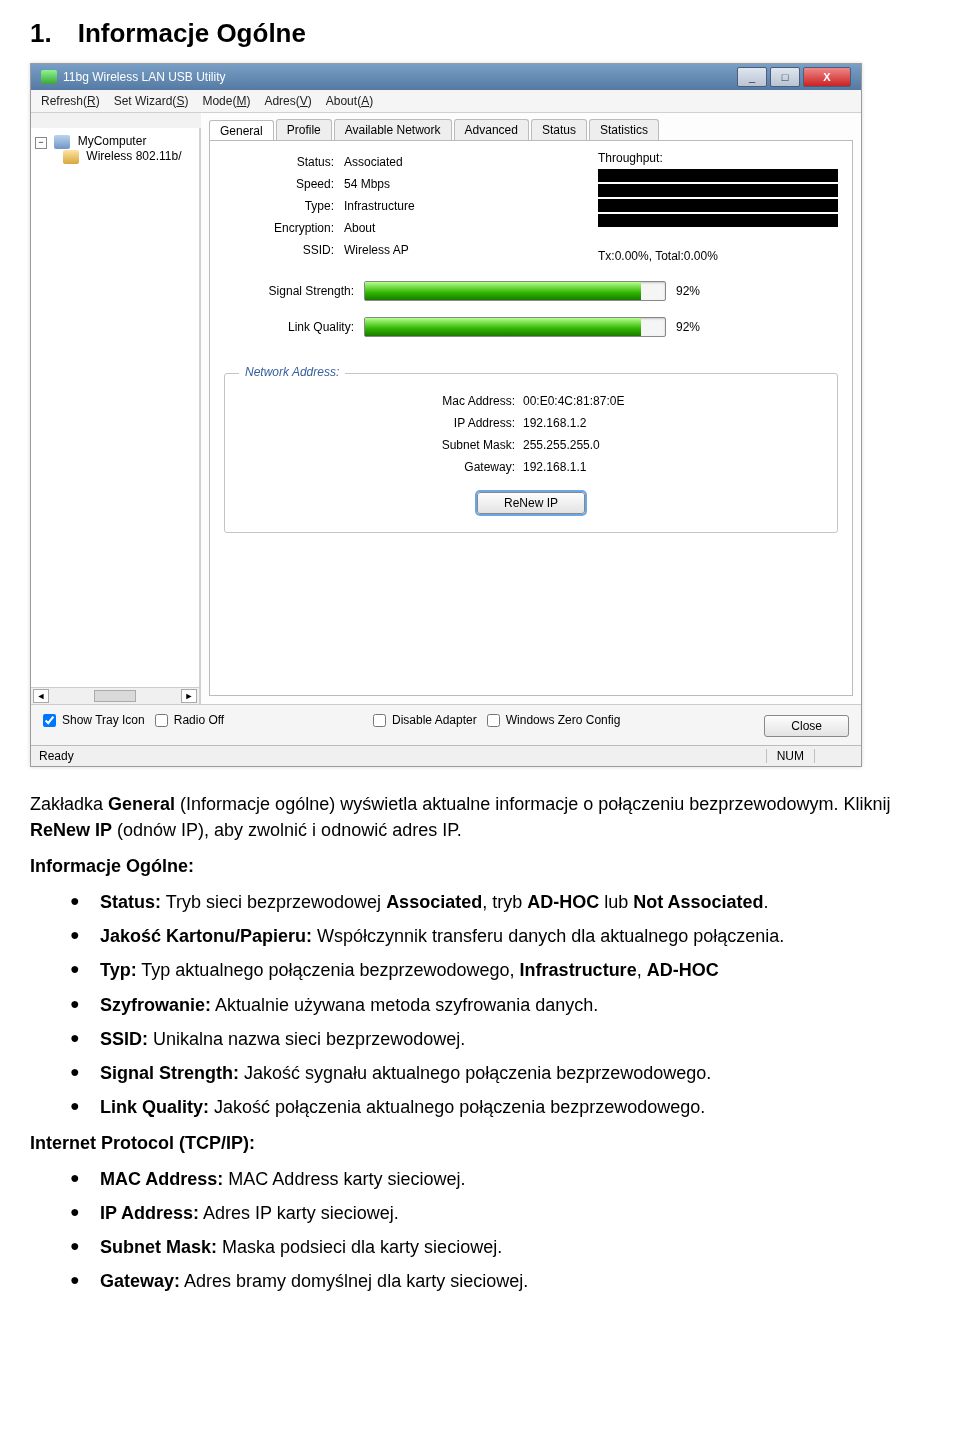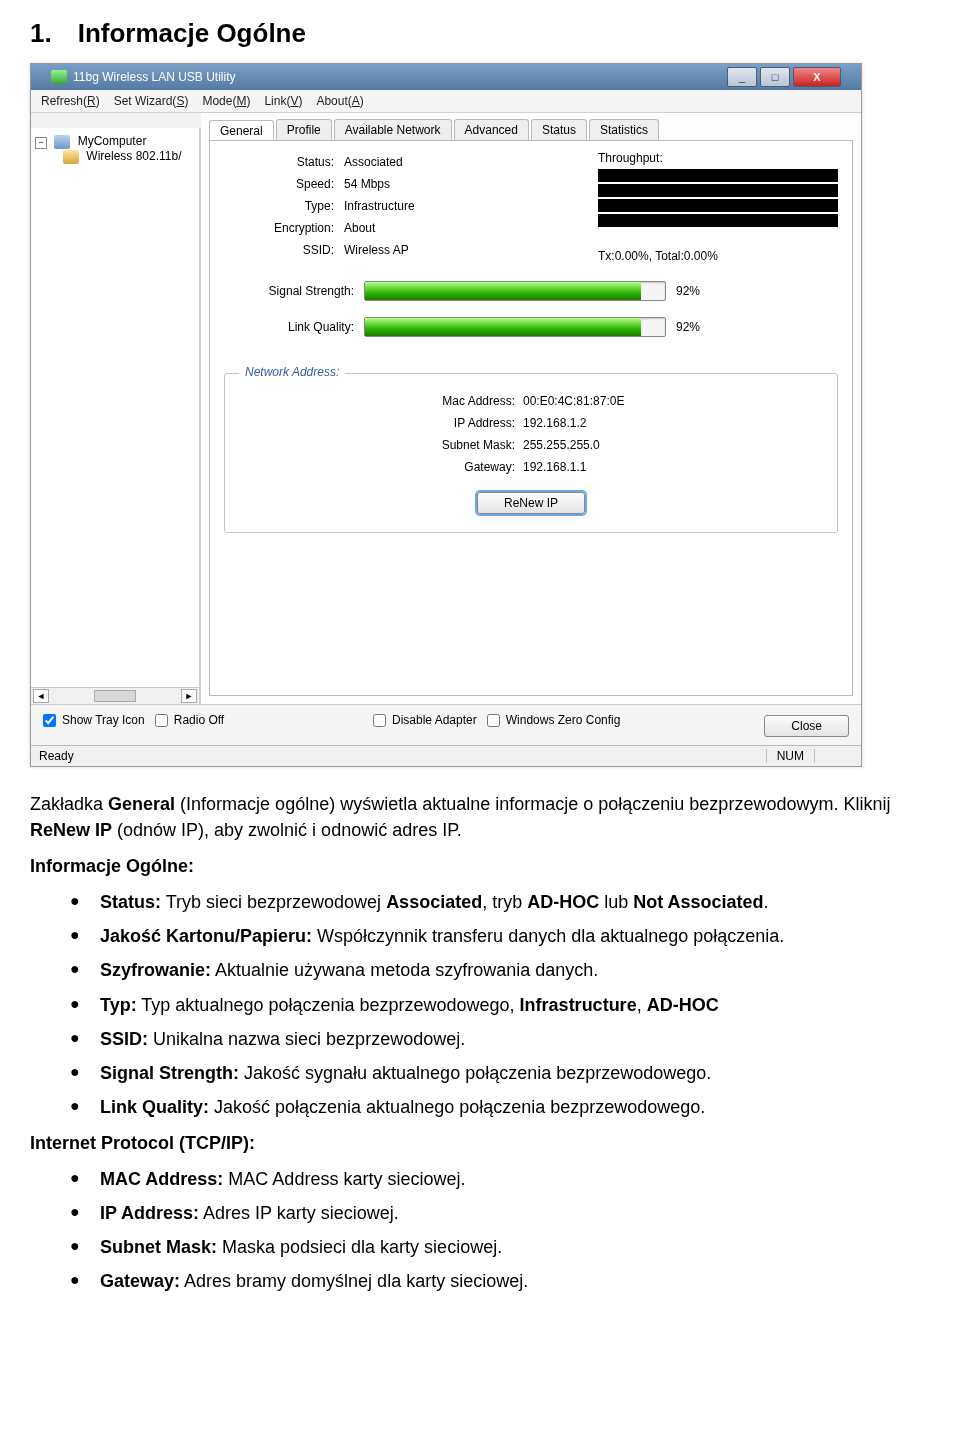--- a/index.html
+++ b/index.html
@@ -25,21 +25,21 @@
     font-family: Tahoma, Arial, sans-serif;
     font-size: 12px;
     margin-bottom: 24px;
   }
   .titlebar {
     display: flex;
     align-items: center;
     height: 26px;
     background: linear-gradient(#7a9fc6,#547aa3);
     color: #fff;
-    padding: 0 20px;
+    padding: 0 10px;
   }
   .titlebar .wifi-icon {
     width: 16px; height: 14px;
     margin-right: 6px;
     background: linear-gradient(#8ef58e,#3ba53b);
     border-radius: 2px;
     display: inline-block;
   }
   .winbtns { margin-left: auto; display:flex; gap:3px; }
   .winbtn {
@@ -192,21 +192,21 @@
       <div class="winbtn">_</div>
       <div class="winbtn">□</div>
       <div class="winbtn close">X</div>
     </div>
   </div>
 
   <div class="menubar">
     <span class="mitem"><span>Refresh(</span><u>R</u><span>)</span></span>
     <span class="mitem"><span>Set Wizard(</span><u>S</u><span>)</span></span>
     <span class="mitem"><span>Mode(</span><u>M</u><span>)</span></span>
-    <span class="mitem"><span>Link(</span><u>V</u><span>)</span></span>
+    <span class="mitem"><span>Adres(</span><u>V</u><span>)</span></span>
     <span class="mitem"><span>About(</span><u>A</u><span>)</span></span>
   </div>
 
   <div class="body2col">
 
     <div class="tree" style="height:570px;">
       <div class="n1">
         <span class="box">−</span>
         <span class="ico ico-pc"></span>
         <span>MyComputer</span>
@@ -351,24 +351,24 @@
 
   <p class="bold">Informacje Ogólne:</p>
   <ul class="bullets">
     <li>
       <span class="bold">Status:</span><span> Tryb sieci bezprzewodowej </span><span class="bold">Associated</span><span>, tryb </span><span class="bold">AD-HOC</span><span> lub </span><span class="bold">Not Associated</span><span>.</span>
     </li>
     <li>
       <span class="bold">Jakość Kartonu/Papieru:</span><span> Współczynnik transferu danych dla aktualnego połączenia.</span>
     </li>
     <li>
+      <span class="bold">Typ:</span><span> Typ aktualnego połączenia bezprzewodowego, </span><span class="bold">Infrastructure</span><span>, </span><span class="bold">AD-HOC</span>
+    </li>
+    <li>
       <span class="bold">Szyfrowanie:</span><span> Aktualnie używana metoda szyfrowania danych.</span>
-    </li>
-    <li>
-      <span class="bold">Typ:</span><span> Typ aktualnego połączenia bezprzewodowego, </span><span class="bold">Infrastructure</span><span>, </span><span class="bold">AD-HOC</span>
     </li>
     <li>
       <span class="bold">SSID:</span><span> Unikalna nazwa sieci bezprzewodowej.</span>
     </li>
     <li>
       <span class="bold">Signal Strength:</span><span> Jakość sygnału aktualnego połączenia bezprzewodowego.</span>
     </li>
     <li>
       <span class="bold">Link Quality:</span><span> Jakość połączenia aktualnego połączenia bezprzewodowego.</span>
     </li>

